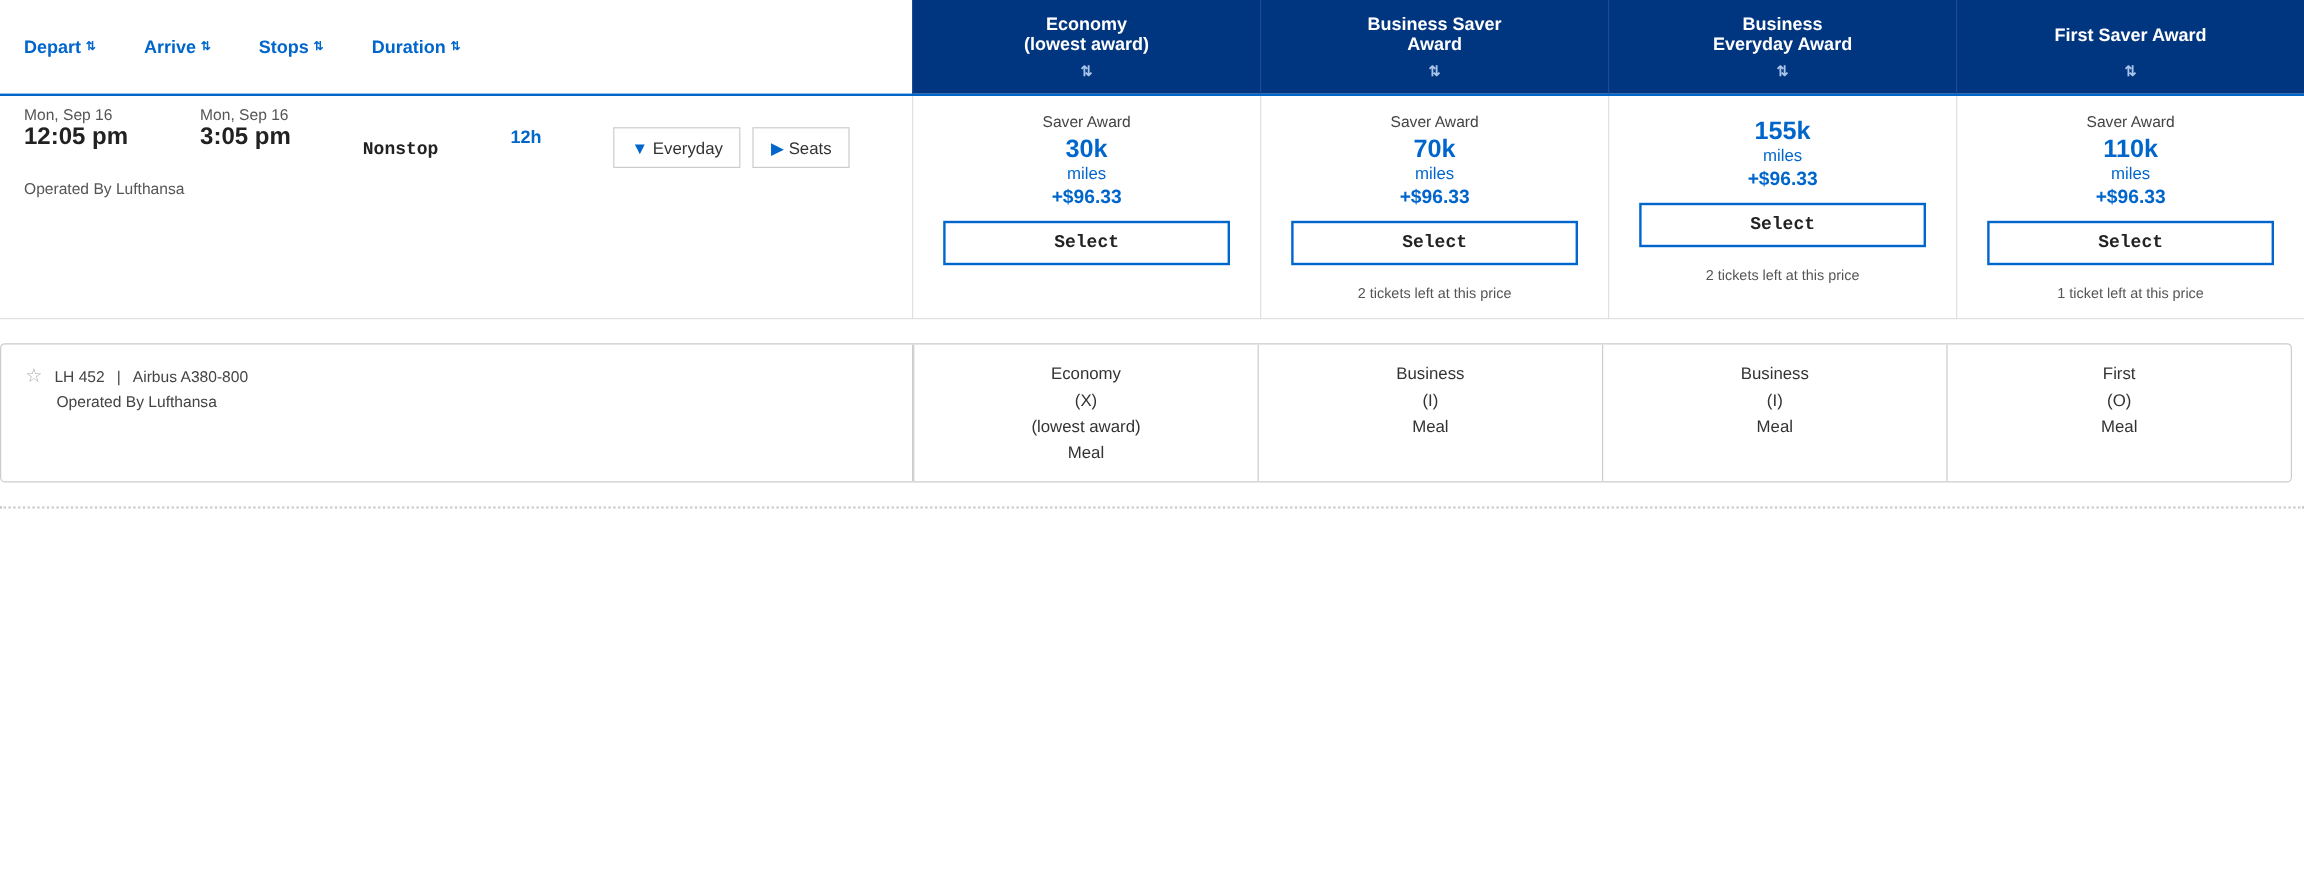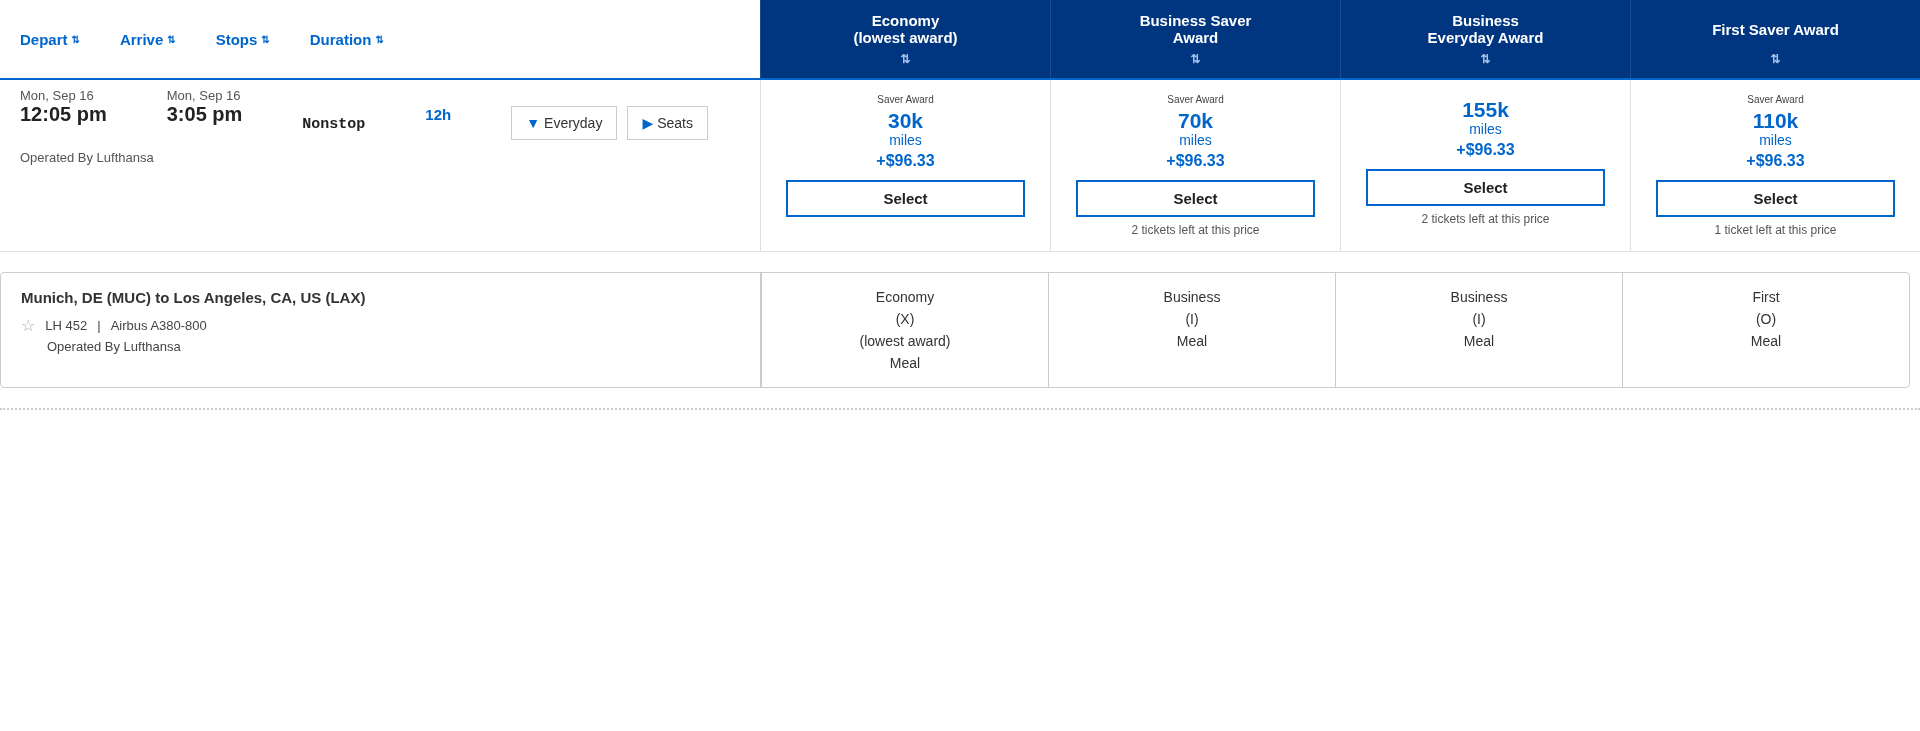--- a/index.html
+++ b/index.html
@@ -182,21 +182,21 @@
       flex: 1;
       border-left: 1px solid #e0e0e0;
       padding: 14px 12px;
       display: flex;
       flex-direction: column;
       align-items: center;
       justify-content: flex-start;
     }
 
     .award-type {
-      font-size: 10px;
+      font-size: 13px;
       color: #444;
       margin-bottom: 4px;
       text-align: center;
     }
 
     .miles-value {
       font-size: 21px;
       font-weight: 700;
       color: #0066cc;
       line-height: 1.1;
@@ -216,23 +216,24 @@
     }
 
     .select-btn {
       border: 2px solid #0066cc;
       background: #fff;
       color: #222;
       font-size: 15px;
       font-weight: 600;
       padding: 8px 30px;
       cursor: pointer;
-      margin-bottom: 6px;
+      margin-bottom: 16px;
       width: 90%;
       text-align: center;
+      font-family: Liberation Mono, monospace;
     }
 
     .tickets-left {
       font-size: 12px;
       color: #555;
       text-align: center;
     }
 
     
     .details-section {
@@ -411,21 +412,20 @@
       <div class="fee">+$96.33</div>
       <button class="select-btn">Select</button>
       <div class="tickets-left">1 ticket left at this price</div>
     </div>
   </div>
 </div>
 
 <div style="padding: 10px 0;">
   <div class="details-section">
     <div class="details-left">
-      <div class="details-route">Munich, DE (MUC) to Los Angeles, CA, US (LAX)</div>
       <div class="flight-detail-row">
         <span class="star-icon">☆</span>
         <span>LH 452</span>
         <span>|</span>
         <span>Airbus A380-800</span>
       </div>
       <div class="flight-detail-row">
         <span style="margin-left: 26px;">Operated By Lufthansa</span>
       </div>
     </div>

